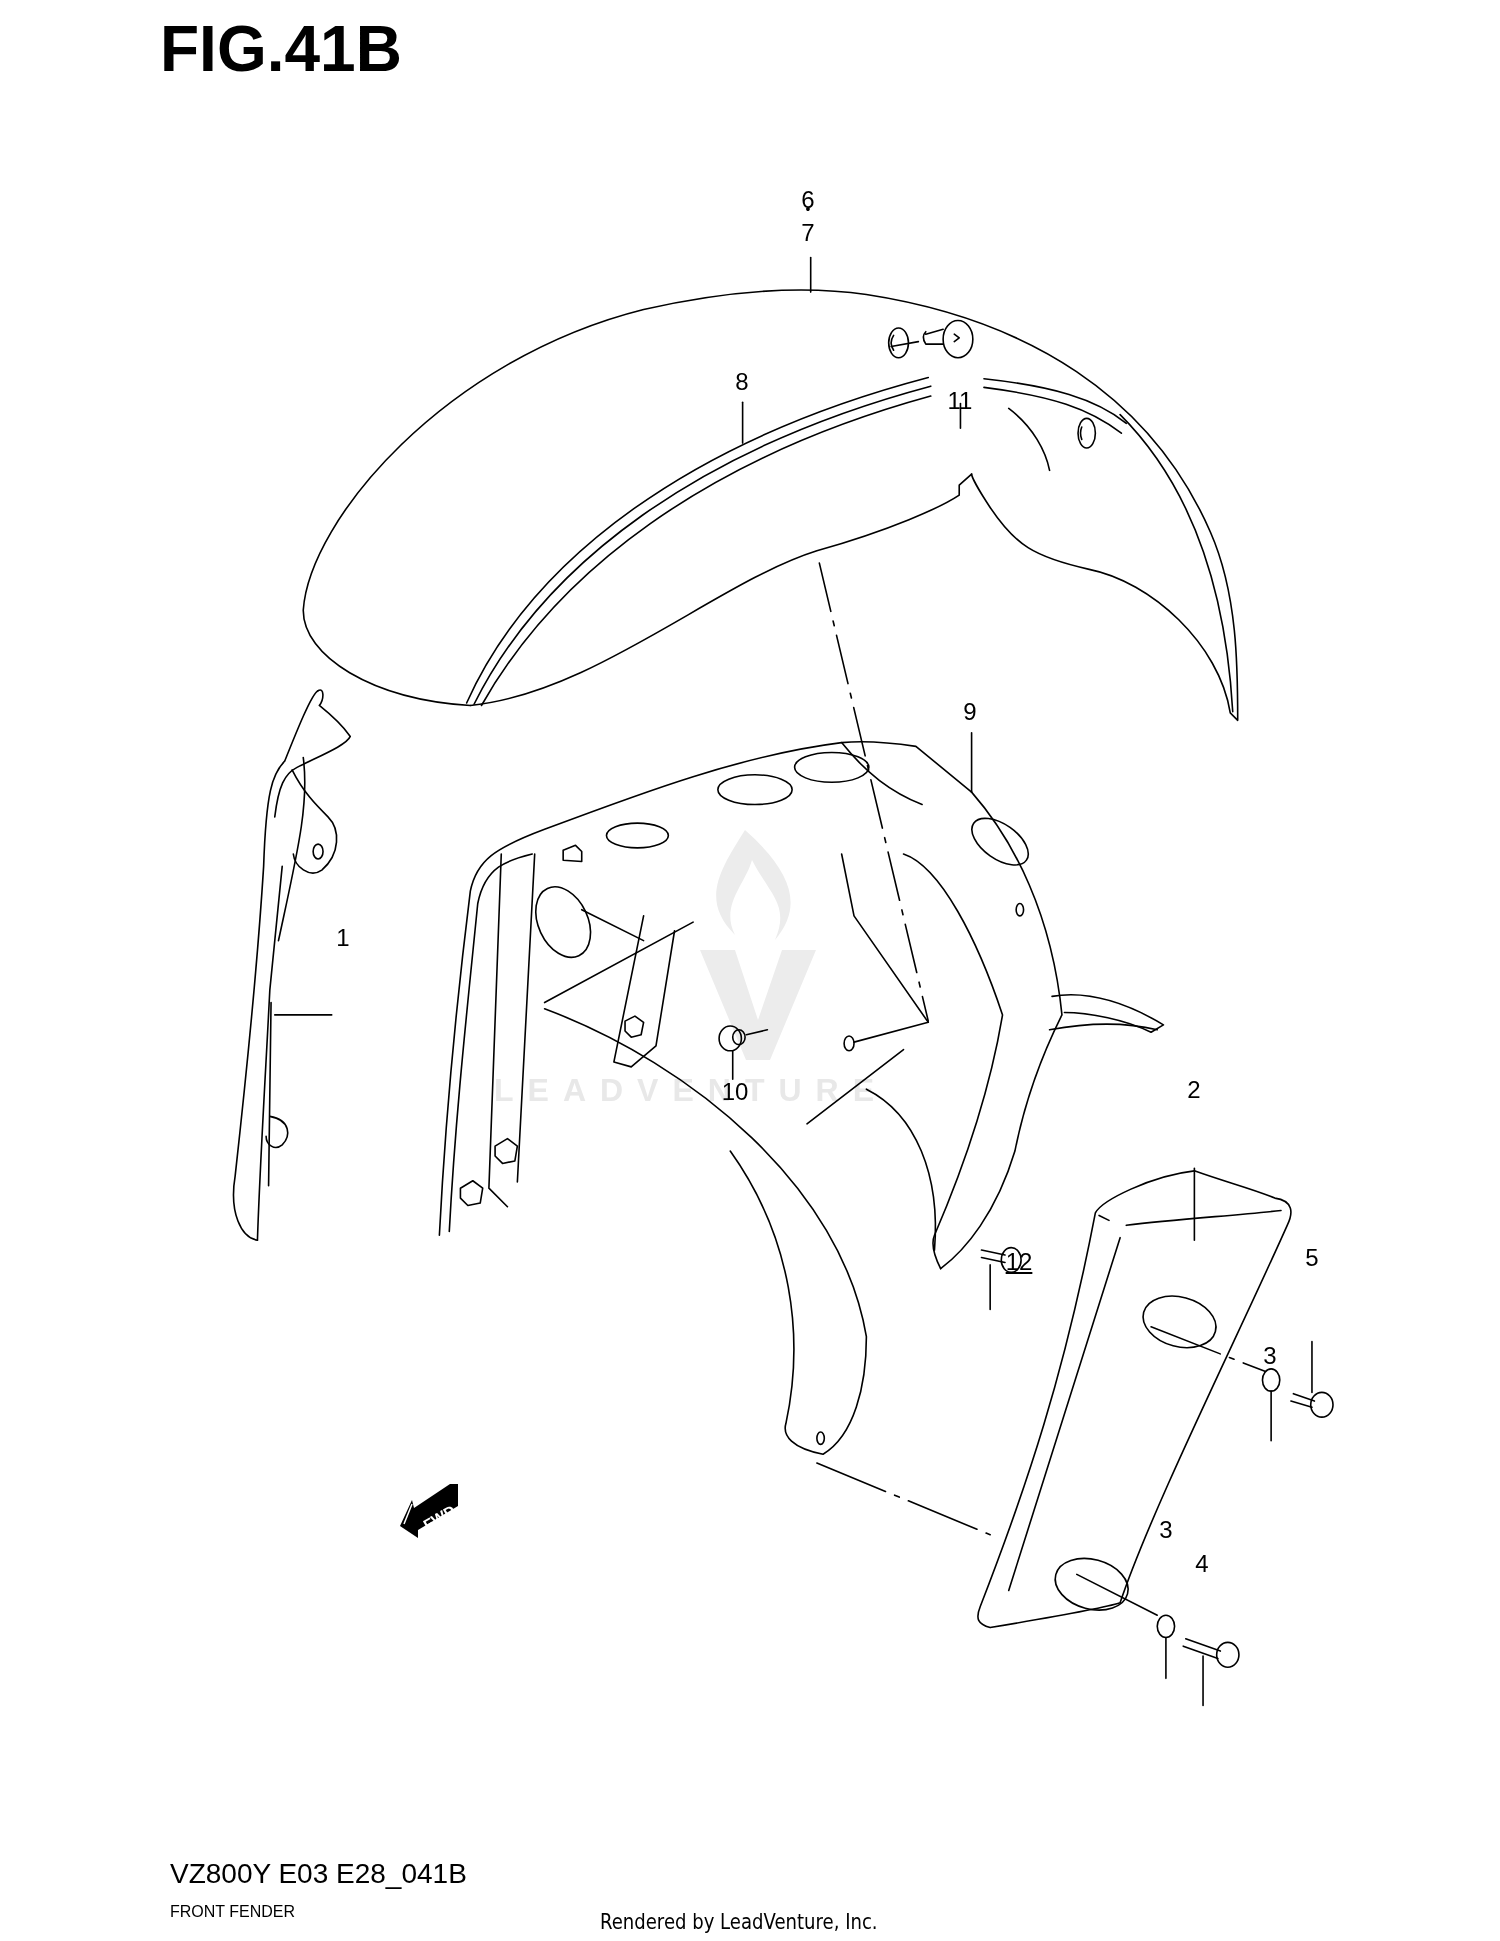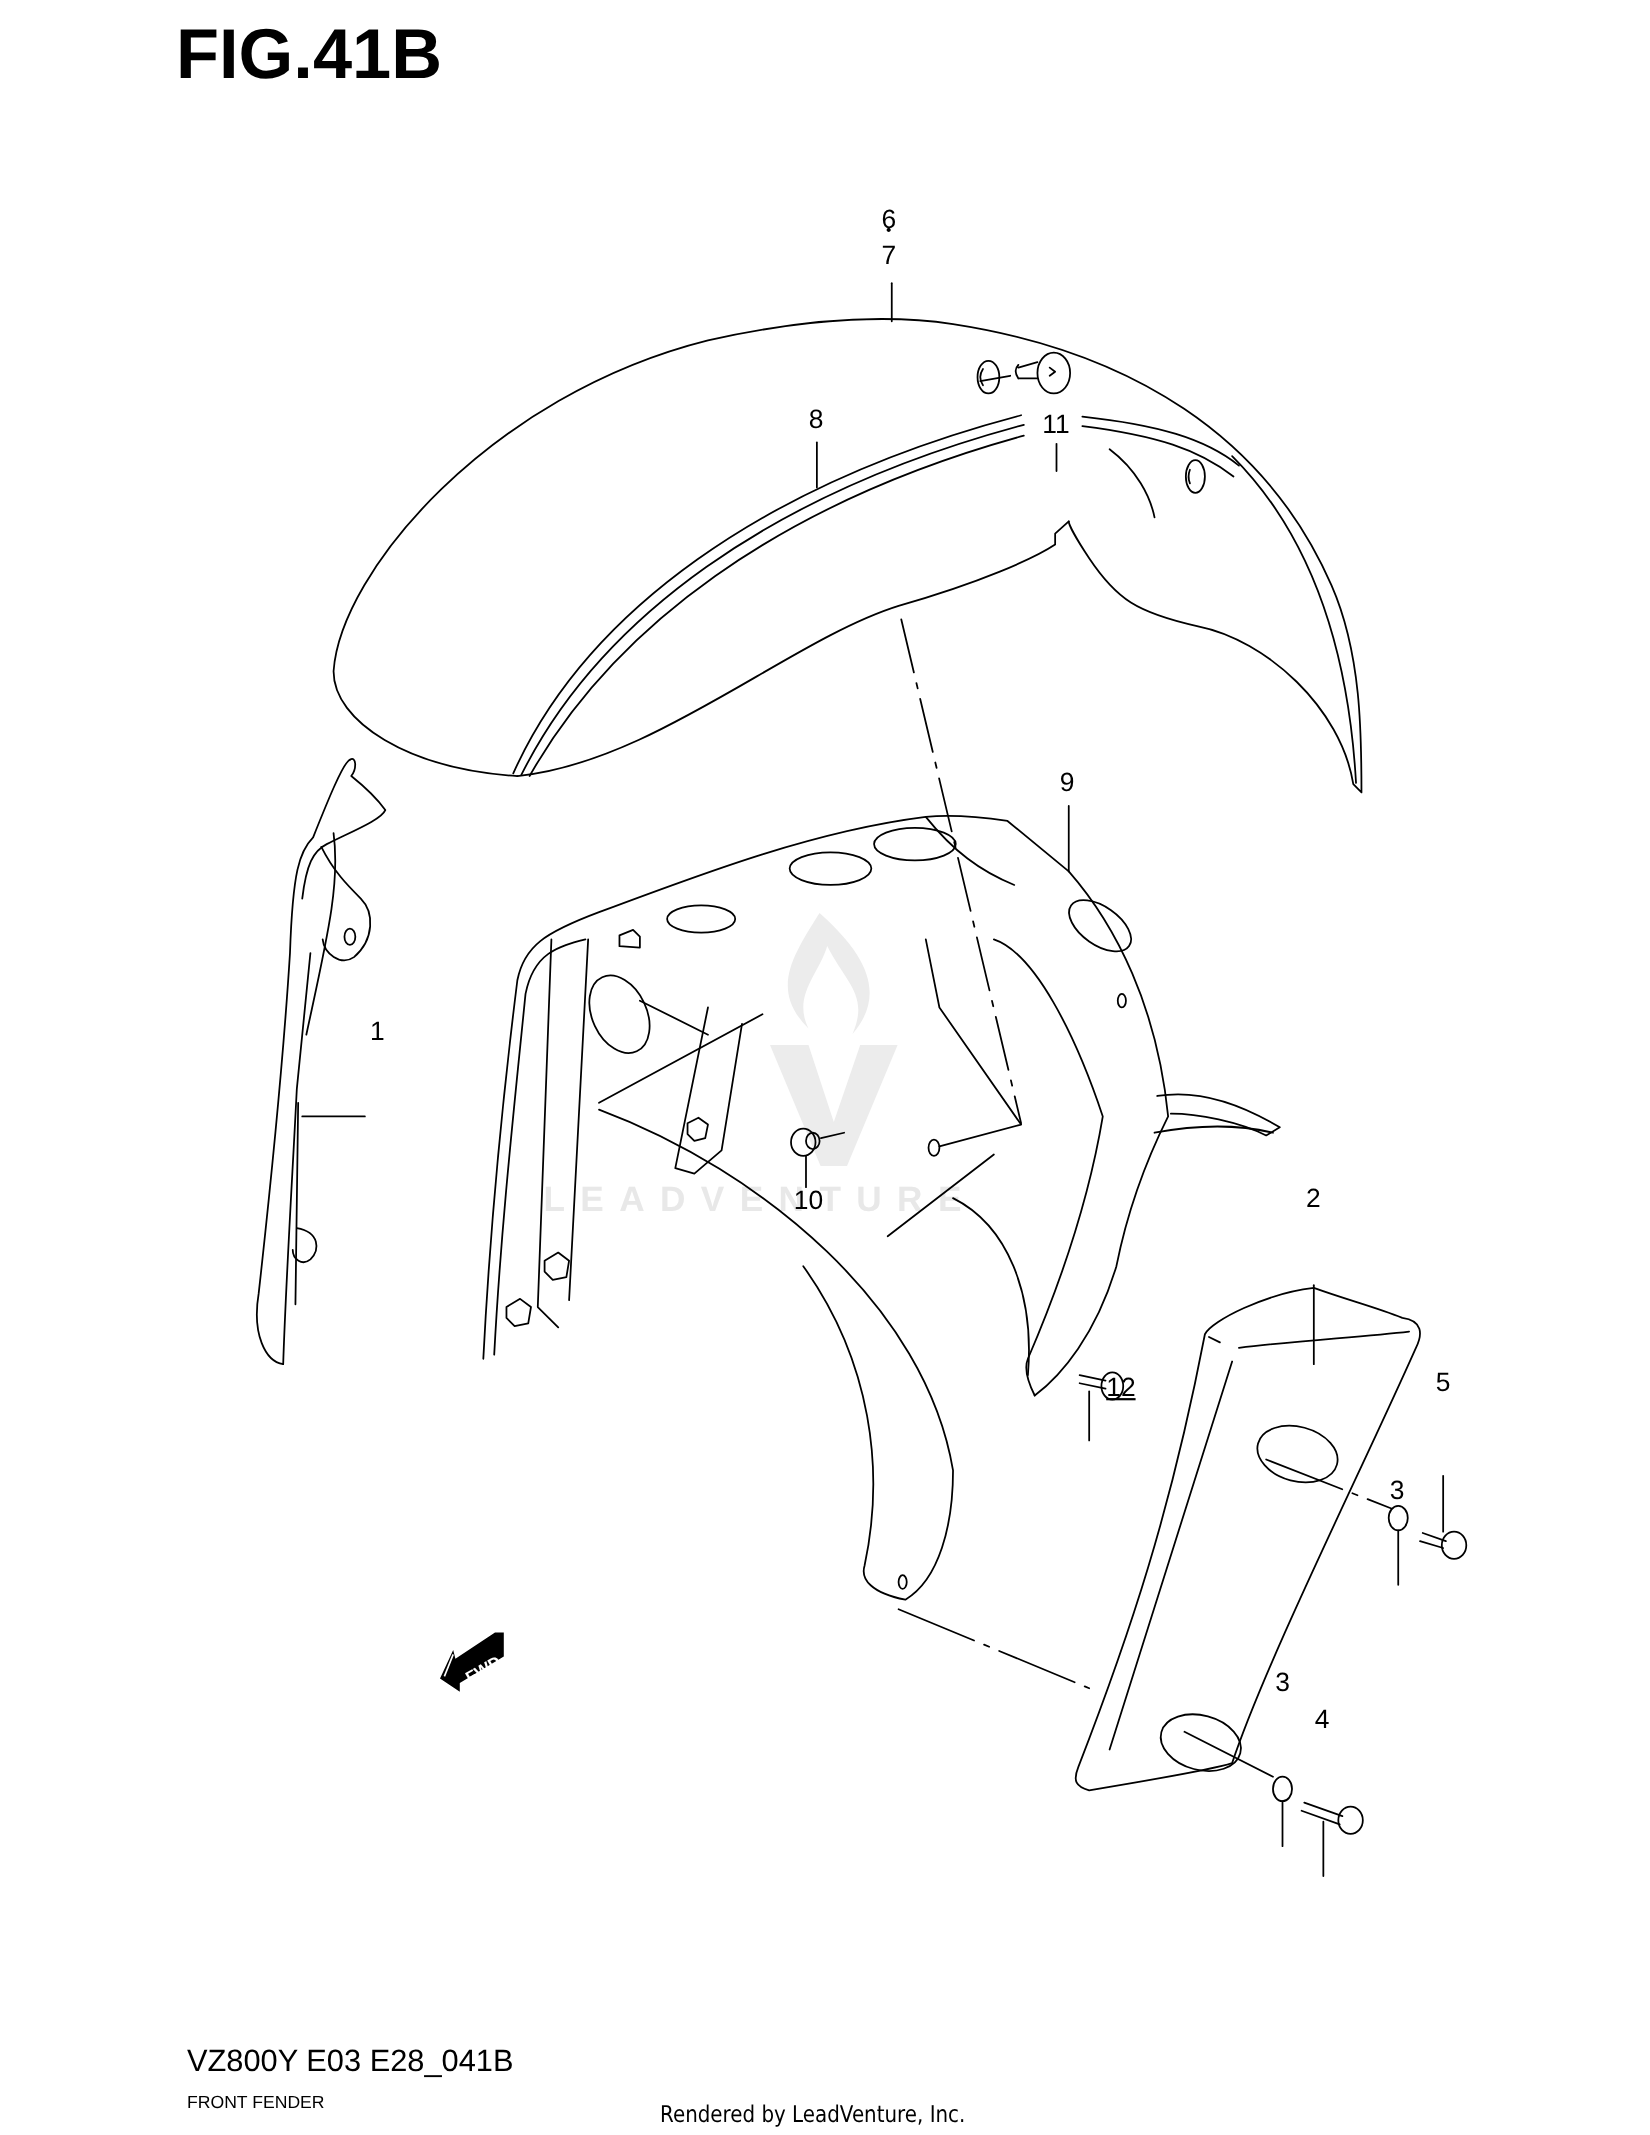--- a/index.html
+++ b/index.html
@@ -166,21 +166,21 @@
     <path d="M 2 46 L 14 20 L 16 28 L 52 4 L 60 4 L 60 26 L 20 50 L 20 58 Z" fill="#000"></path>
     <path d="M 6 44 L 14 24" stroke="#fff" stroke-width="1.5"></path>
     <text x="22" y="44" fill="#fff" font-family="Liberation Sans, sans-serif" font-size="15" font-weight="bold" transform="rotate(-30 38 34)">FWD</text>
   </svg>
 </div>
 
 <div class="callout" style="left:808px; top:188px;">6</div>
 <div class="callout" style="left:808px; top:197px; font-size:14px;">•</div>
 <div class="callout" style="left:808px; top:221px;">7</div>
 <div class="callout" style="left:742px; top:370px;">8</div>
-<div class="callout" style="left:960px; top:375px;">11</div>
+<div class="callout" style="left:960px; top:389px;">11</div>
 <div class="callout" style="left:970px; top:700px;">9</div>
 <div class="callout" style="left:343px; top:926px;">1</div>
 <div class="callout" style="left:735px; top:1080px;text-align:center;">10</div>
 <div class="callout" style="left:1194px; top:1078px;">2</div>
 <div class="callout" style="left:1019px; top:1250px;text-decoration:underline;">12</div>
 <div class="callout" style="left:1312px; top:1246px;">5</div>
 <div class="callout" style="left:1270px; top:1344px;">3</div>
 <div class="callout" style="left:1166px; top:1518px;">3</div>
 <div class="callout" style="left:1202px; top:1552px;">4</div>
 

